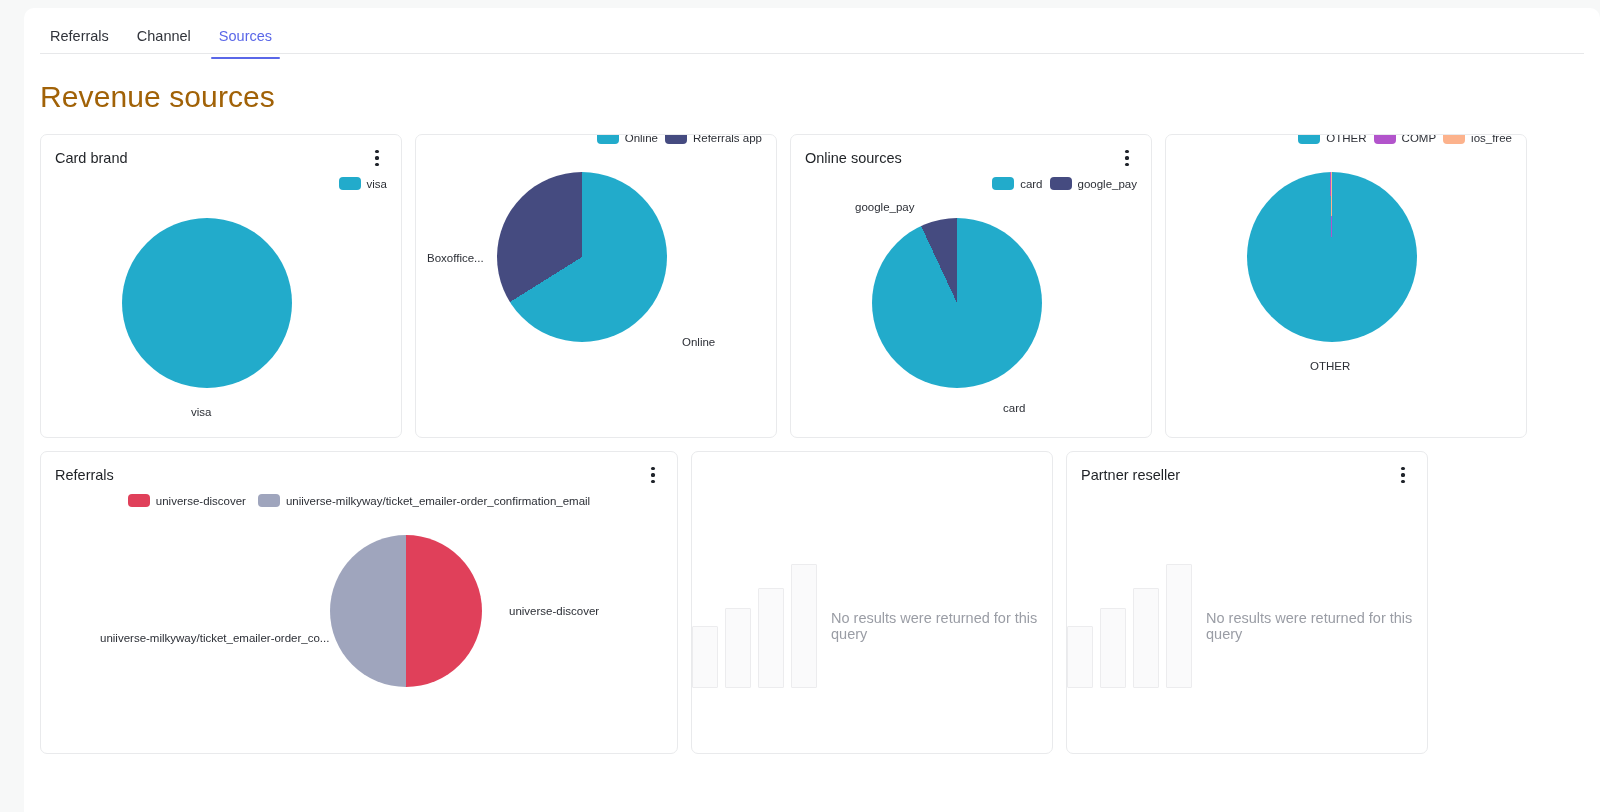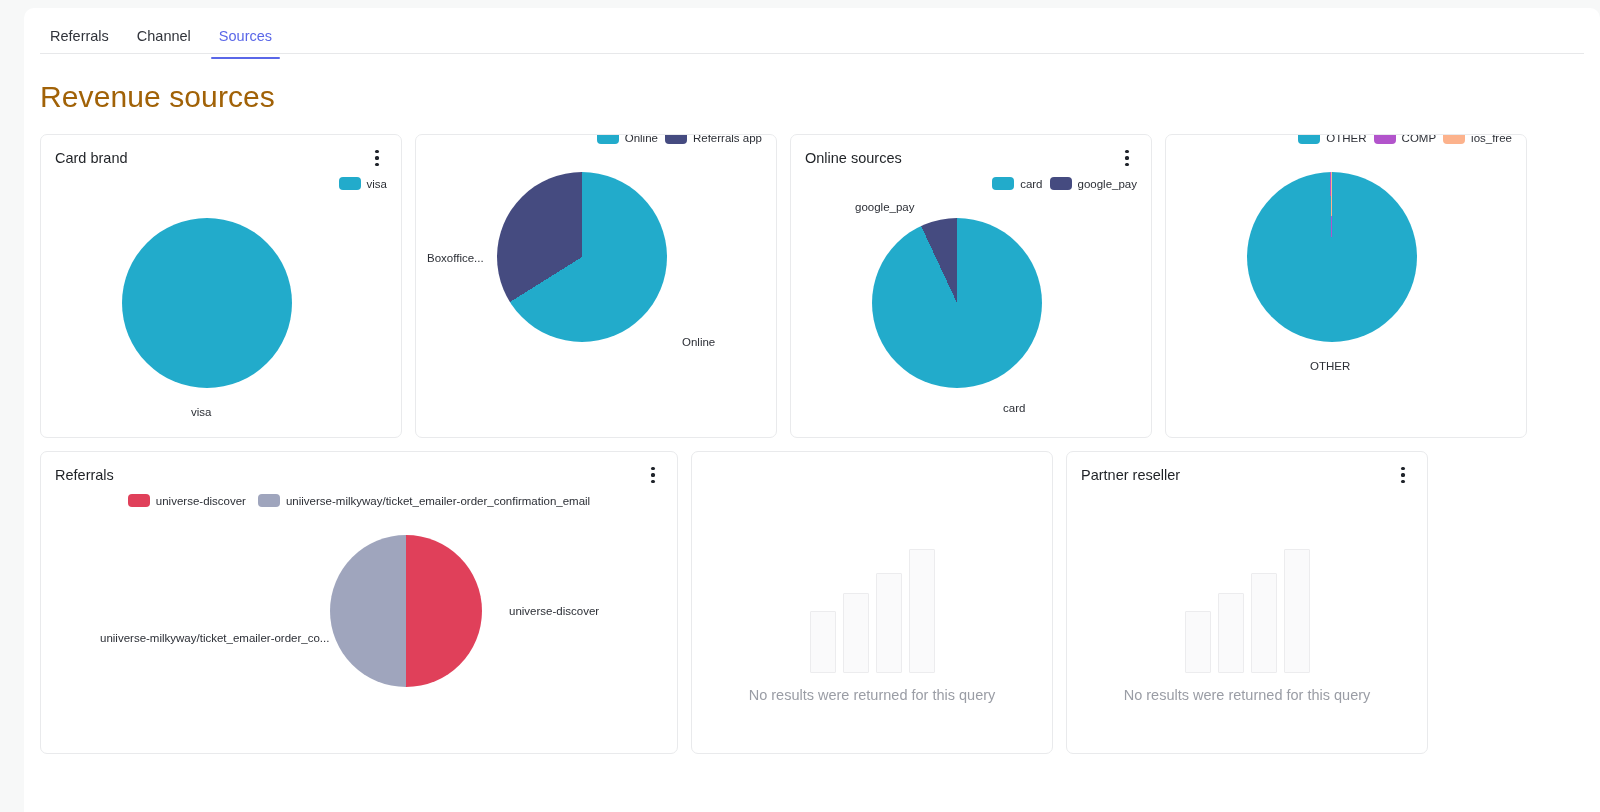--- a/index.html
+++ b/index.html
@@ -142,21 +142,21 @@
     position: absolute;
     font-size: 11.5px;
     color: #2c2f36;
     white-space: nowrap;
   }
   
   .empty-wrap {
     position: absolute;
     left: 0; right: 0; top: 46px; bottom: 0;
     display: flex;
-    flex-direction: column;
+    flex-direction: row;
     align-items: center;
     justify-content: center;
     gap: 14px;
   }
   .empty-bars {
     display: flex;
     align-items: flex-end;
     gap: 7px;
     height: 124px;
   }

